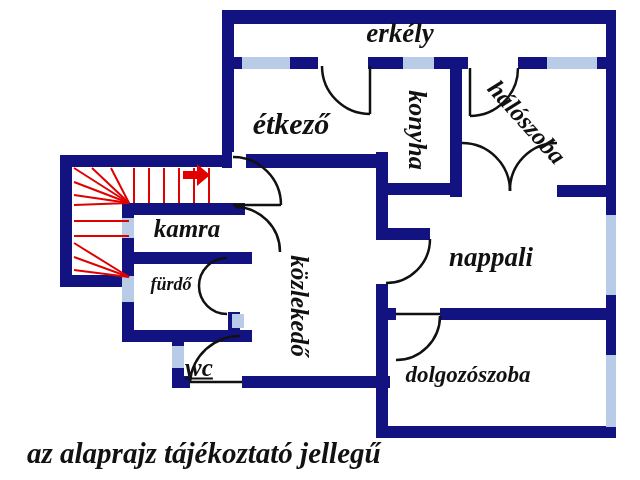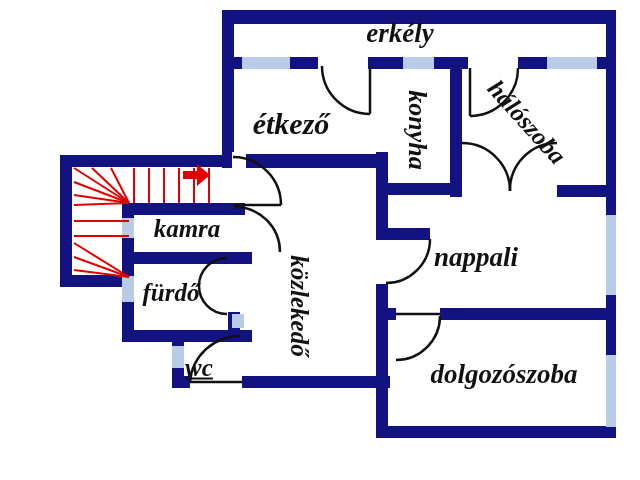--- a/index.html
+++ b/index.html
@@ -88,19 +88,20 @@
       <path d="M 430,239 A 44 44 0 0 1 386,283" fill="none" stroke="#111111" stroke-width="2.5"></path>
       <path d="M 396,314 L 440,314" fill="none" stroke="#111111" stroke-width="2.5"></path>
       <path d="M 440,316 A 44 44 0 0 1 396,360" fill="none" stroke="#111111" stroke-width="2.5"></path>
     </svg>
   <div id="labels">
       <div class="room-label" style="left: 400px; top: 33px; font-size: 27px; transform: translate(-50%, -50%) rotate(0deg);">erkély</div>
       <div class="room-label" style="left: 291px; top: 124px; font-size: 30px; transform: translate(-50%, -50%) rotate(0deg);">étkező</div>
       <div class="room-label" style="left: 417px; top: 130px; font-size: 26px; transform: translate(-50%, -50%) rotate(90deg);">konyha</div>
       <div class="room-label" style="left: 527px; top: 122px; font-size: 25px; transform: translate(-50%, -50%) rotate(48deg);">hálószoba</div>
       <div class="room-label" style="left: 179px; top: 228px; font-size: 25px; transform: translate(-50%, -50%) rotate(0deg); margin-left: 8px;">kamra</div>
-      <div class="room-label" style="left: 171px; top: 292px; font-size: 25px; transform: translate(-50%, -50%) rotate(0deg);">fürdő</div>
+      <div class="room-label" style="left: 171px; top: 284px; font-size: 18px; transform: translate(-50%, -50%) rotate(0deg);">fürdő</div>
       <div class="room-label" style="left: 199px; top: 367px; font-size: 25px; transform: translate(-50%, -50%) rotate(0deg); text-decoration: underline;">wc</div>
       <div class="room-label" style="left: 299px; top: 306px; font-size: 25px; transform: translate(-50%, -50%) rotate(90deg);">közlekedő</div>
-      <div class="room-label" style="left: 476px; top: 257px; font-size: 27px; transform: translate(-50%, -50%) rotate(0deg);">nappali</div>
-      <div class="room-label" style="left: 504px; top: 374px; font-size: 27px; transform: translate(-50%, -50%) rotate(0deg); text-align: right;">dolgozószoba</div>
+      <div class="room-label" style="left: 491px; top: 257px; font-size: 27px; transform: translate(-50%, -50%) rotate(0deg);">nappali</div>
+      <div class="room-label" style="left: 468px; top: 374px; font-size: 23px; transform: translate(-50%, -50%) rotate(0deg); text-align: right;">dolgozószoba</div>
     </div>
+  <div id="caption">az alaprajz tájékoztató jellegű</div>
 </div>
 
 </body></html>

